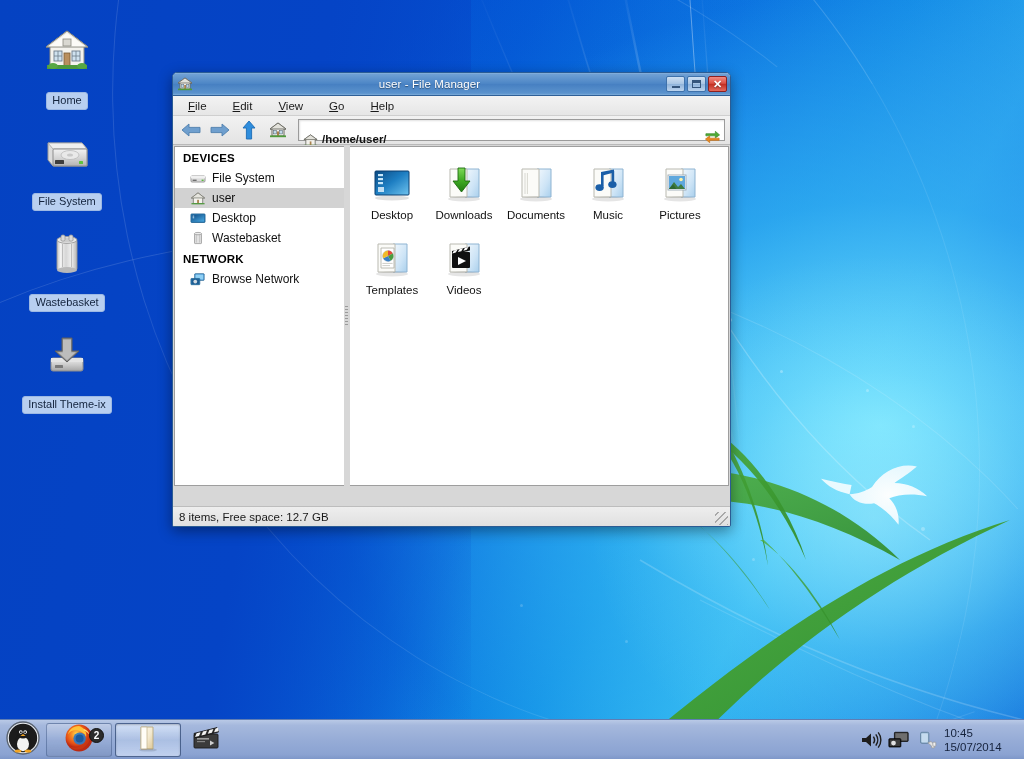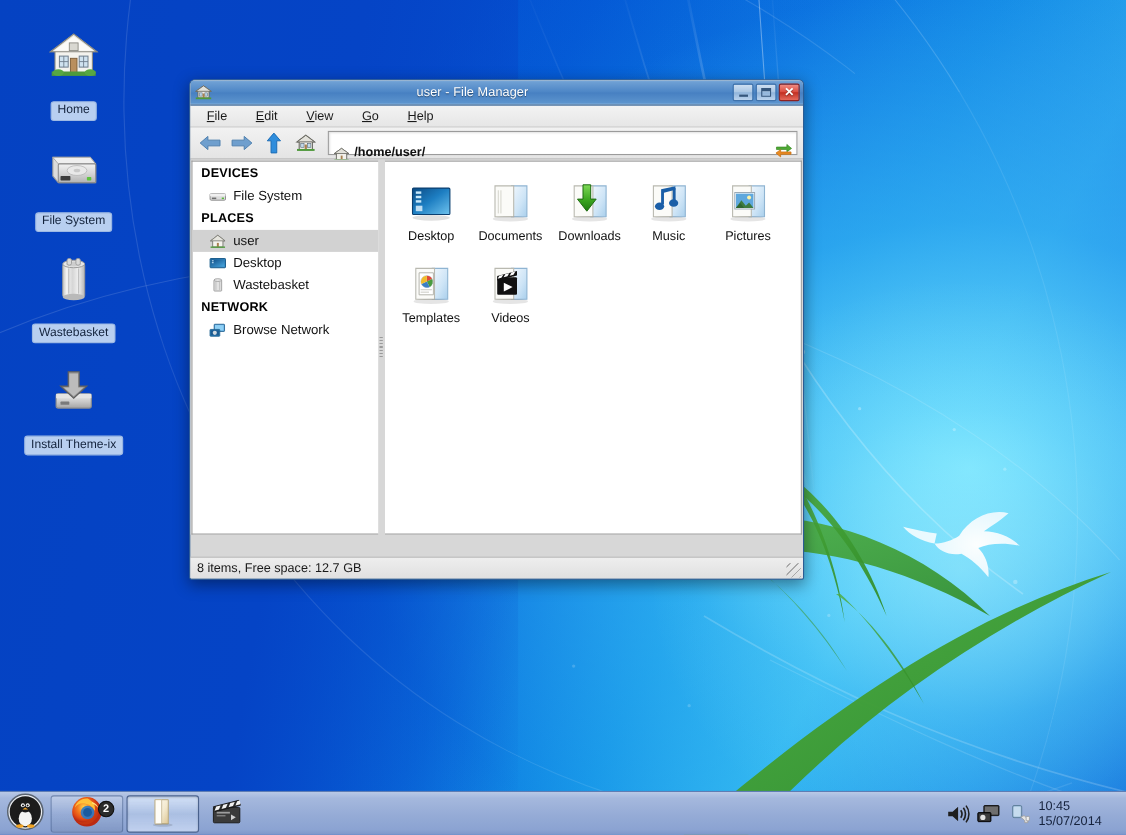--- a/index.html
+++ b/index.html
@@ -422,21 +422,20 @@
           <svg width="16" height="14" viewBox="0 0 16 14">
             <rect x="1" y="5" width="14" height="6" rx="1" fill="#dcdcdc" stroke="#8f8f8f" stroke-width="0.9"></rect>
             <rect x="1" y="5" width="14" height="2.4" fill="#f0f0f0"></rect>
             <rect x="2.6" y="8.6" width="4" height="1.4" fill="#6f6f6f"></rect>
             <rect x="11.6" y="8.6" width="2" height="1.4" fill="#58b83c"></rect>
           </svg>
         </span>
         <span>File System</span>
       </div>
 
-      <div class="sb-head">PLACES</div>
       <div class="sb-item sel">
         <span class="sico">
           <svg width="16" height="15" viewBox="0 0 16 16">
             <polygon points="8,2 15,7.4 13,7.4 13,13.4 3,13.4 3,7.4 1,7.4" fill="#f4f3ee" stroke="#7a7a72" stroke-width="0.9"></polygon>
             <polygon points="8,2 15,7.4 1,7.4" fill="#e6e5de" stroke="#7a7a72" stroke-width="0.8"></polygon>
             <rect x="7.1" y="9.4" width="1.9" height="4" fill="#a8804f"></rect>
             <rect x="1" y="12.9" width="14" height="1.3" fill="#4f9a3c"></rect>
           </svg>
         </span>
         <span>user</span>
@@ -505,52 +504,52 @@
               <rect x="9" y="24" width="6" height="5" fill="#e9f6ff" opacity="0.8"></rect>
               <ellipse cx="23" cy="35" rx="17" ry="2.6" fill="#000" opacity="0.12"></ellipse>
             </svg>
           </span>
           <div class="flabel">Desktop</div>
         </div>
 
         <div class="fitem">
           <span class="fico">
             <svg width="46" height="40" viewBox="0 0 46 40">
+              <path d="M24,6 L38,6 L38,34 L24,34 Z" fill="url(#fbk)" stroke="#8fb4d2" stroke-width="1"></path>
+              <path d="M9,6 L26,6 L26,34 L9,34 Z" fill="#fbfbf8" stroke="#b9b9b0" stroke-width="1"></path>
+              <linearGradient id="arrg" x1="0" y1="0" x2="0" y2="1">
+                <stop offset="0%" stop-color="#7ed957"></stop>
+                  <stop offset="55%" stop-color="#3da821"></stop>
+                  <stop offset="100%" stop-color="#1f7a12"></stop>
+              </linearGradient>
+              <path d="M17,5 L24,5 L24,18 L29,18 L20.5,29 L12,18 L17,18 Z" fill="url(#arrg)" stroke="#1d6b10" stroke-width="0.9"></path>
+              <ellipse cx="23" cy="36" rx="16" ry="2.4" fill="#000" opacity="0.10"></ellipse>
+            </svg>
+          </span>
+          <div class="flabel">Downloads</div>
+        </div>
+
+        <div class="fitem">
+          <span class="fico">
+            <svg width="46" height="40" viewBox="0 0 46 40">
               <linearGradient id="fbk" x1="0" y1="0" x2="1" y2="1">
                 <stop offset="0%" stop-color="#f2f8fd"></stop>
                   <stop offset="60%" stop-color="#cde4f6"></stop>
                   <stop offset="100%" stop-color="#a9cfec"></stop>
               </linearGradient>
               <path d="M24,6 L38,6 L38,34 L24,34 Z" fill="url(#fbk)" stroke="#8fb4d2" stroke-width="1"></path>
               <path d="M9,6 L26,6 L26,34 L9,34 Z" fill="#fbfbf8" stroke="#b9b9b0" stroke-width="1"></path>
               <g stroke="#cfcfc6" stroke-width="0.8">
                 <line x1="12" y1="10" x2="12" y2="31"></line>
                 <line x1="14.4" y1="10" x2="14.4" y2="31"></line>
               </g>
               <ellipse cx="23" cy="36" rx="16" ry="2.4" fill="#000" opacity="0.10"></ellipse>
             </svg>
           </span>
           <div class="flabel">Documents</div>
-        </div>
-
-        <div class="fitem">
-          <span class="fico">
-            <svg width="46" height="40" viewBox="0 0 46 40">
-              <path d="M24,6 L38,6 L38,34 L24,34 Z" fill="url(#fbk)" stroke="#8fb4d2" stroke-width="1"></path>
-              <path d="M9,6 L26,6 L26,34 L9,34 Z" fill="#fbfbf8" stroke="#b9b9b0" stroke-width="1"></path>
-              <linearGradient id="arrg" x1="0" y1="0" x2="0" y2="1">
-                <stop offset="0%" stop-color="#7ed957"></stop>
-                  <stop offset="55%" stop-color="#3da821"></stop>
-                  <stop offset="100%" stop-color="#1f7a12"></stop>
-              </linearGradient>
-              <path d="M17,5 L24,5 L24,18 L29,18 L20.5,29 L12,18 L17,18 Z" fill="url(#arrg)" stroke="#1d6b10" stroke-width="0.9"></path>
-              <ellipse cx="23" cy="36" rx="16" ry="2.4" fill="#000" opacity="0.10"></ellipse>
-            </svg>
-          </span>
-          <div class="flabel">Downloads</div>
         </div>
 
         <div class="fitem">
           <span class="fico">
             <svg width="46" height="40" viewBox="0 0 46 40">
               <path d="M24,6 L38,6 L38,34 L24,34 Z" fill="url(#fbk)" stroke="#8fb4d2" stroke-width="1"></path>
               <path d="M9,6 L26,6 L26,34 L9,34 Z" fill="#fbfbf8" stroke="#b9b9b0" stroke-width="1"></path>
               <g fill="#1b5fa8">
                 <path d="M16,9 L29,6.4 L29,9.6 L18.6,12.2 L18.6,23 L16,23 Z"></path>
                 <ellipse cx="14.6" cy="24.6" rx="4.2" ry="3.4"></ellipse>

